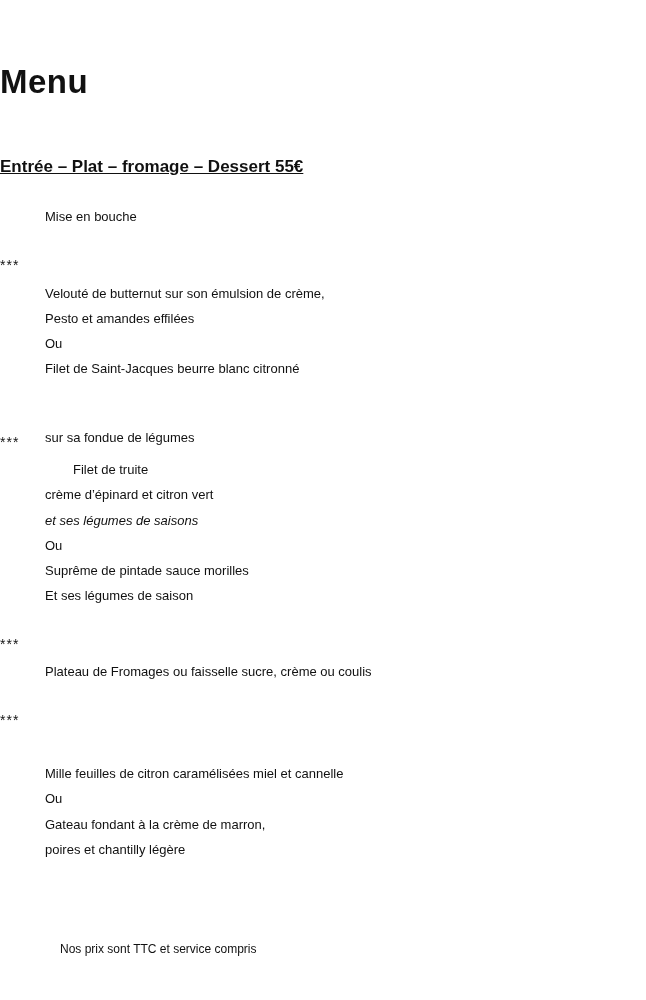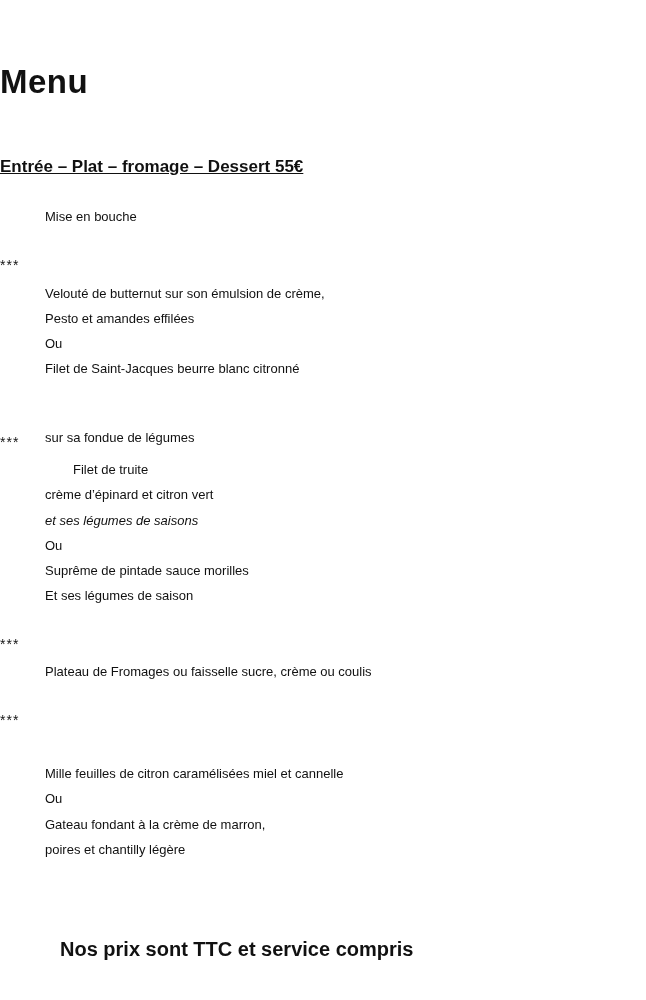--- a/index.html
+++ b/index.html
@@ -43,24 +43,23 @@
     }
     .sep {
       font-size: 14px;
       line-height: 18px;
       letter-spacing: 1px;
     }
     .footer {
       position: absolute;
       left: 60px;
       top: 938px;
-      font-size: 20px;
+      font-size: 12px;
       line-height: 22px;
       white-space: nowrap;
-      font-weight: bold;
     }
   </style>
 </head>
 <body>
 
 <div>
   <div class="abs title">Menu</div>
 
   <div class="abs subtitle">Entrée – Plat – fromage – Dessert 55€</div>
 

